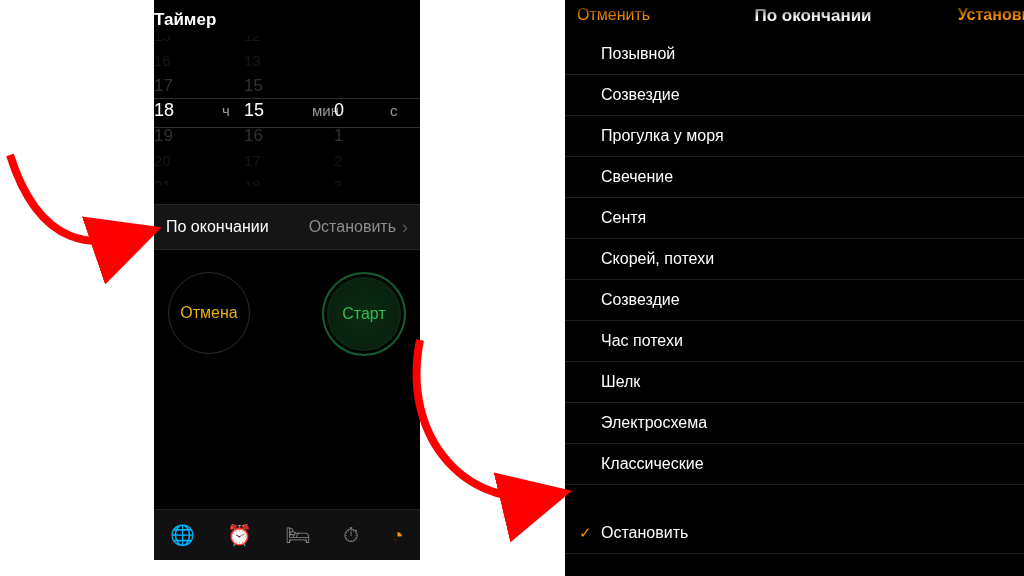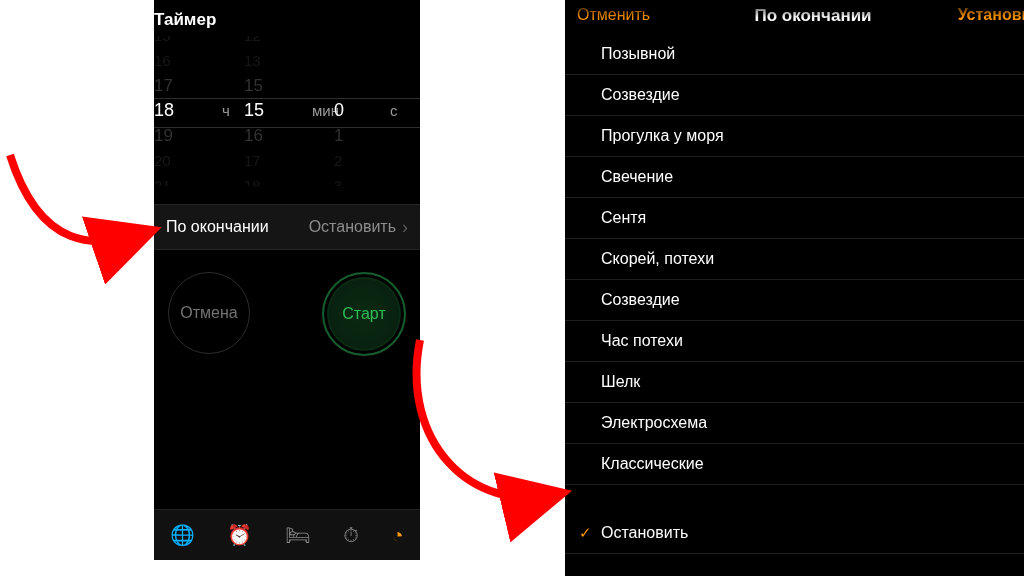--- a/index.html
+++ b/index.html
@@ -20,21 +20,21 @@
   .selband{position:absolute;left:0;right:0;top:62px;height:28px;border-top:1px solid #2e2e2e;border-bottom:1px solid #2e2e2e;pointer-events:none}
   .sel{color:#fff}
   .unit{position:absolute;top:66px;color:#9a9a9a;font-size:15px}
   .unit.h{left:68px}.unit.m{left:158px}.unit.s{left:236px}
   .endrow{display:flex;align-items:center;justify-content:space-between;background:#151515;border-top:1px solid #252525;border-bottom:1px solid #252525;padding:0 12px;height:44px;margin-top:18px}
   .endrow .lbl{color:#fff;font-size:16px}
   .endrow .val{color:#8d8d8d;font-size:16px;display:flex;align-items:center;gap:6px}
   .chev{color:#5a5a5a;font-size:18px}
   .btnrow{position:relative;height:120px}
   .rbtn{position:absolute;width:80px;height:80px;border-radius:50%;display:flex;align-items:center;justify-content:center;font-size:16px;top:22px}
-  .cancel{left:14px;border:1px solid #2d2d2d;color:#737373}
+  .cancel{left:14px;border:1px solid #2d2d2d;color:#eab308}
   .start{right:14px;border:2px solid #155d2f;color:#2fbd55;box-shadow:0 0 0 3px #000 inset,0 0 0 5px #0b2a14 inset;background:radial-gradient(circle,#0a2a12 0%,#071c0d 100%)}
   .tabbar{position:absolute;bottom:0;left:0;right:0;height:50px;background:#111;border-top:1px solid #222;display:flex;align-items:center;justify-content:space-around}
   .tabicon{color:#8b8b8b;font-size:20px}
   .tabicon.active{color:#ff9500}
   
   .navbar{position:relative;height:34px}
   .navbar .nb{position:absolute;top:6px;color:#ff9500;font-size:16px}
   .navbar .nb.cancel{left:12px;border:none;width:auto;height:auto;border-radius:0;box-shadow:none;background:none;display:block}
   .navbar .nb.set{right:12px;font-weight:600}
   .navbar .nbtitle{position:absolute;left:0;right:0;top:6px;text-align:center;color:#fff;font-size:17px;font-weight:600}

